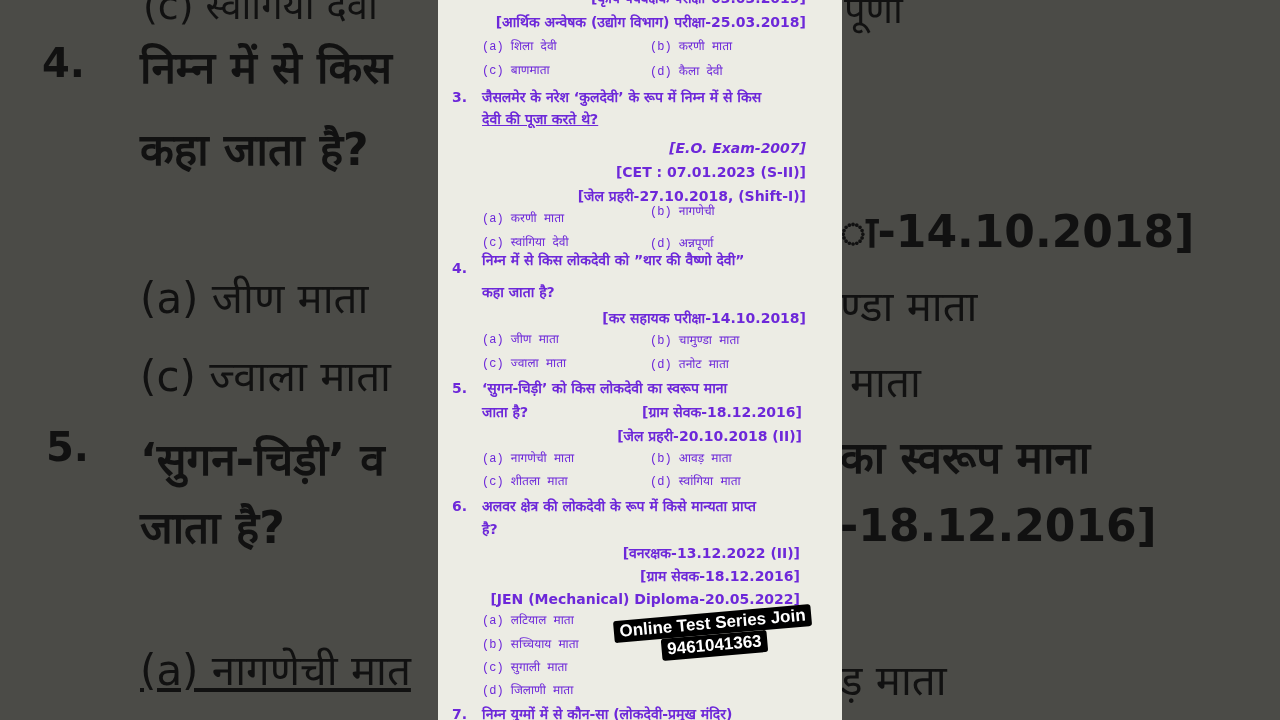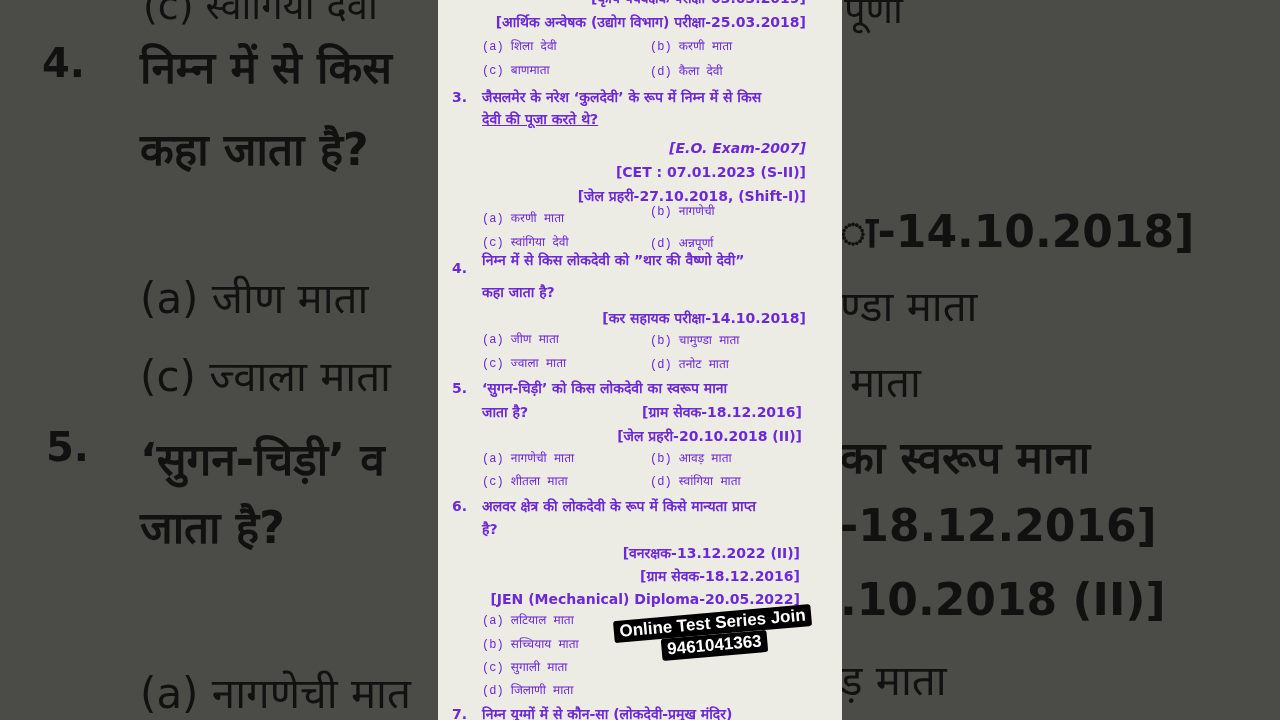--- a/index.html
+++ b/index.html
@@ -48,31 +48,30 @@
 <div class="bg left">
   <div class="txt reg" style="left:143px;top:-22px;font-size:38px;">(c) स्वांगिया देवी</div>
   <div class="txt" style="left:42px;top:40px;font-size:40px;">4.</div>
   <div class="txt" style="left:140px;top:36px;font-size:44px;">निम्न में से किस</div>
   <div class="txt" style="left:140px;top:118px;font-size:44px;">कहा जाता है?</div>
   <div class="txt reg" style="left:140px;top:268px;font-size:42px;">(a) जीण माता</div>
   <div class="txt reg" style="left:140px;top:346px;font-size:42px;">(c) ज्वाला माता</div>
   <div class="txt" style="left:46px;top:424px;font-size:40px;">5.</div>
   <div class="txt" style="left:140px;top:416px;font-size:44px;margin-top:12px;">‘सुगन-चिड़ी’ व</div>
   <div class="txt" style="left:140px;top:496px;font-size:44px;">जाता है?</div>
-  <div class="txt reg" style="left:140px;top:663px;font-size:42px;">(a) नागणेची मात</div>
+  <div class="txt reg" style="left:140px;top:640px;font-size:42px;text-decoration:underline;">(a) नागणेची मात</div>
 </div>
 
 <div class="bg right">
   <div class="txt reg" style="left:4px;top:-18px;font-size:38px;">पूर्णा</div>
   <div class="txt" style="left:0px;top:200px;font-size:44px;">ा-14.10.2018]</div>
   <div class="txt reg" style="left:10px;top:352px;font-size:42px;">माता</div>
   <div class="txt reg" style="left:0px;top:276px;font-size:42px;">ण्डा माता</div>
   <div class="txt" style="left:0px;top:426px;font-size:44px;">का स्वरूप माना</div>
   <div class="txt" style="left:0px;top:500px;font-size:44px;">-18.12.2016]</div>
-  <div class="txt" style="left:0px;top:574px;font-size:44px;">.10.2018 (II)]</div>
   <div class="txt reg" style="left:0px;top:650px;font-size:42px;">ड़ माता</div>
 </div>
 
 <div class="page">
   <div class="ln ref" style="top:-11px;">[कृषि पर्यवेक्षक परीक्षा-03.03.2019]</div>
 
   <div class="ln ref" style="top:13px;">[आर्थिक अन्वेषक (उद्योग विभाग) परीक्षा-25.03.2018]</div>
   <div class="ln opt optA" style="top:38px;">(a) शिला देवी</div>
   <div class="ln opt optB" style="top:38px;">(b) करणी माता</div>
   <div class="ln opt optA" style="top:62px;">(c) बाणमाता</div>

